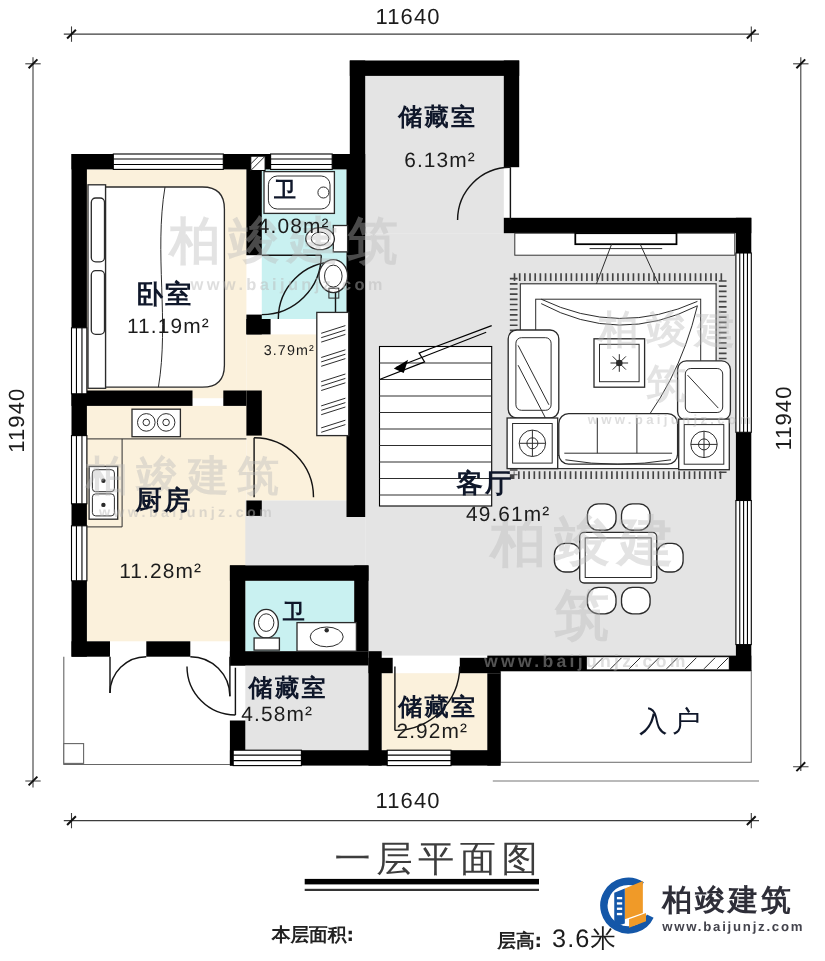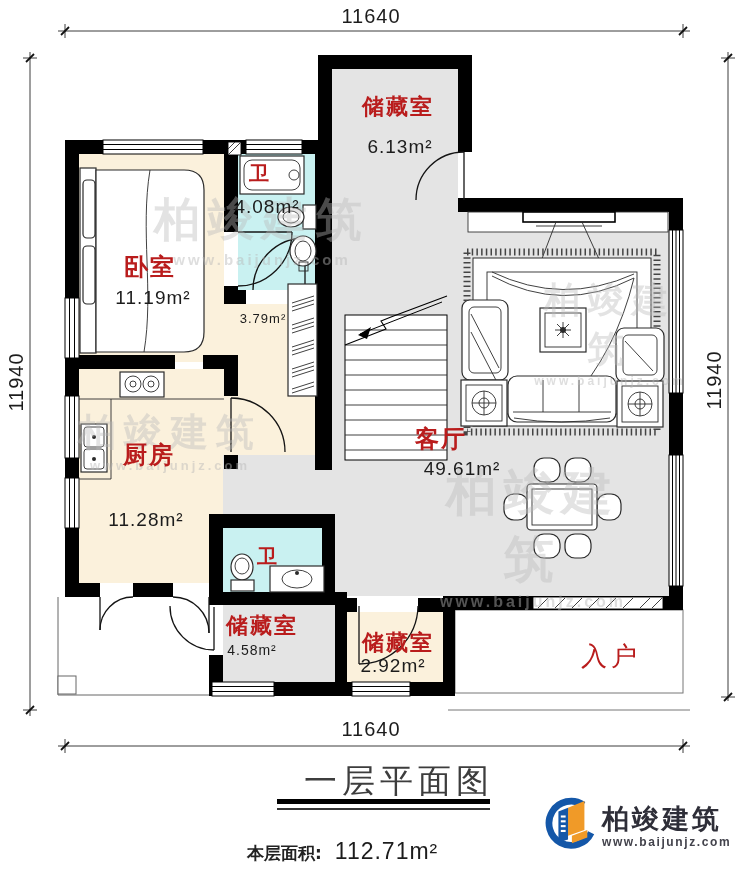--- a/index.html
+++ b/index.html
@@ -9,21 +9,21 @@
   
   .wall{fill:#000;}
   .winrect{fill:#fff;stroke:#000;stroke-width:1;}
   .winline{stroke:#000;stroke-width:1;}
   .door{fill:none;stroke:#141414;stroke-width:1.3;}
   .furn{fill:#fff;stroke:#2b2b2b;stroke-width:1.2;}
   .thin{fill:none;stroke:#2b2b2b;stroke-width:0.9;}
   .dim{stroke:#3c3c3c;stroke-width:1;fill:none;}
   .tick{stroke:#111;stroke-width:1.8;}
   
-  .lbl{position:absolute;transform:translate(-50%,-50%);white-space:nowrap;color:#b91c1c;z-index:3;}
+  .lbl{position:absolute;transform:translate(-50%,-50%);white-space:nowrap;color:#0f172a;z-index:3;}
   .cn{font-weight:600;letter-spacing:2px;}
   .num{font-family:"Liberation Sans",sans-serif;font-weight:400;color:#1c1c1c;letter-spacing:1px;}
   .rot{transform:translate(-50%,-50%) rotate(-90deg);}
   
   .wm{position:absolute;transform:translate(-50%,-50%);text-align:center;z-index:2;pointer-events:none;}
   .wm-brand{display:block;font-weight:700;letter-spacing:8px;color:rgba(186,186,186,0.40);}
   .wm-url{display:block;font-weight:700;letter-spacing:3px;color:rgba(183,183,183,0.46);
           font-family:"Liberation Sans",sans-serif;}
   
   .title-row{position:absolute;left:383px;top:781px;transform:translate(-50%,-50%);
@@ -391,41 +391,44 @@
 
   <div class="lbl cn" style="left:149px;top:455px;font-size:24px;">厨房</div>
   <div class="lbl num" style="left:146px;top:520px;font-size:19px;">11.28m²</div>
 
   <div class="lbl cn" style="left:441px;top:439px;font-size:24px;">客厅</div>
   <div class="lbl num" style="left:462px;top:469px;font-size:19px;">49.61m²</div>
 
   <div class="lbl cn" style="left:268px;top:556px;font-size:20px;">卫</div>
 
   <div class="lbl cn" style="left:262px;top:626px;font-size:22px;">储藏室</div>
-  <div class="lbl num" style="left:252px;top:650px;font-size:14px;">4.58m²</div>
+  <div class="lbl num" style="left:252px;top:650px;font-size:19px;">4.58m²</div>
 
   <div class="lbl cn" style="left:398px;top:643px;font-size:22px;">储藏室</div>
   <div class="lbl num" style="left:393px;top:666px;font-size:19px;text-align:center;">2.92m²</div>
 
   <div class="lbl" style="left:565px;top:656px;font-size:26px;font-weight:500;letter-spacing:4px;margin-left:46px;">入户</div>
 
   <div class="lbl num" style="left:371px;top:16px;font-size:20px;">11640</div>
   <div class="lbl num" style="left:371px;top:729px;font-size:20px;">11640</div>
   <div class="lbl num rot" style="left:16px;top:382px;font-size:20px;">11940</div>
   <div class="lbl num rot" style="left:714px;top:380px;font-size:20px;">11940</div>
 
   <div class="title-row">
     <span class="title-cn">一层平面图</span>
   </div>
   <div class="title-rule"></div>
   <div class="title-rule2"></div>
 
   <div class="footer" style="left:247px;gap:13px;">
     <span class="f-label">本层面积:</span>
-    <span class="f-value">112.71m²</span>
+  </div>
+  <div class="footer" style="left:452px;">
+    <span class="f-label">层高:</span>
+    <span class="f-value">3.6米</span>
   </div>
 
   <div class="logo">
     <svg width="52" height="60" viewBox="0 0 54 60">
       <path d="M42,7 A23,23 0 1 0 50,36" fill="none" stroke="#1457a8" stroke-width="7"></path>
       <polygon points="26,10 43,3 43,33 26,39" fill="#f09a28"></polygon>
       <polygon points="16,14 26,10 26,43 16,46" fill="#1457a8"></polygon>
       <rect x="18.5" y="18" width="5" height="2.2" fill="#fff"></rect>
       <rect x="18.5" y="23" width="5" height="2.2" fill="#fff"></rect>
       <rect x="18.5" y="28" width="5" height="2.2" fill="#fff"></rect>

